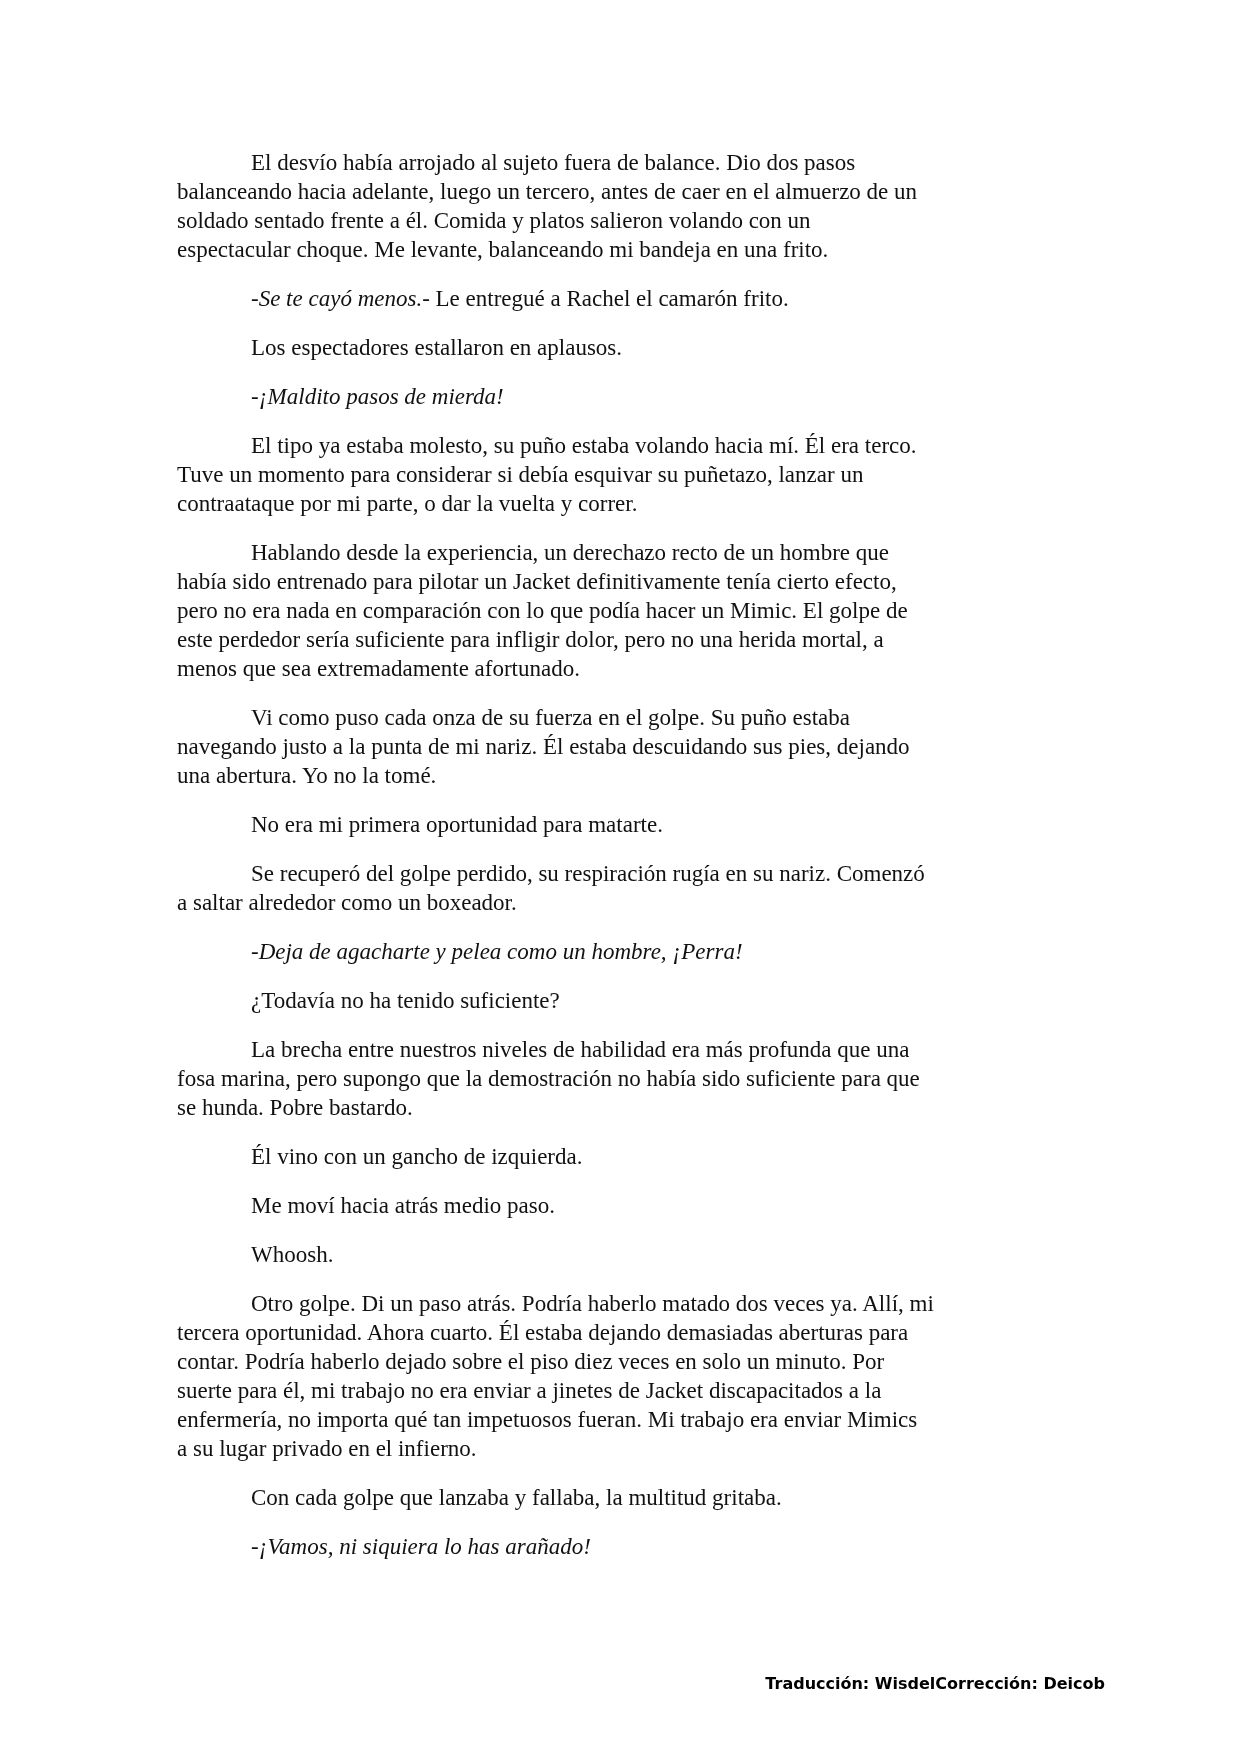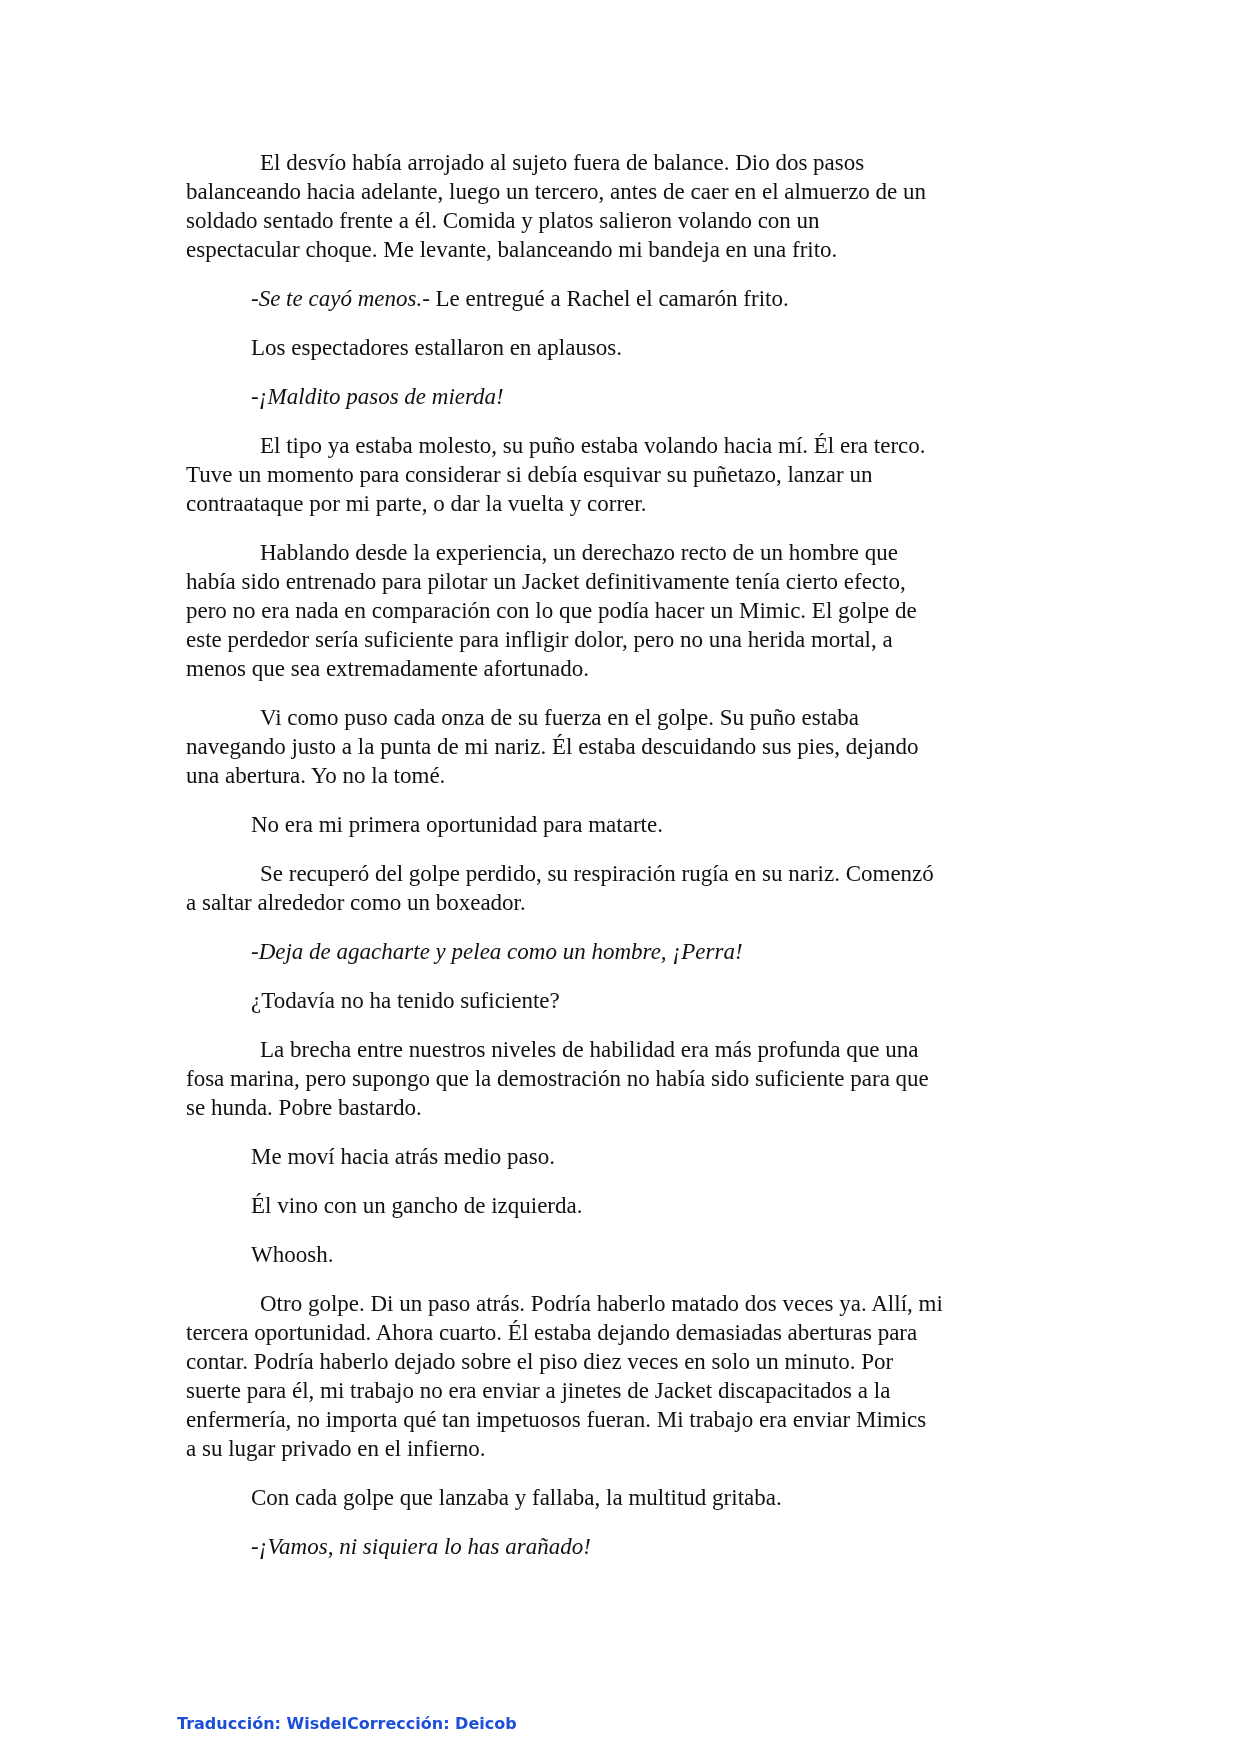--- a/index.html
+++ b/index.html
@@ -22,43 +22,41 @@
       font-family: "Liberation Serif", "DejaVu Serif", serif;
       font-size: 23px;
       line-height: 29px;
     }
     .para {
       margin: 0 0 20px 0;
       white-space: nowrap;
     }
     .para .line {
       display: block;
-      margin-left: 9px;
     }
     .para .line.first {
       text-indent: 74px;
     }
     .para.single {
       padding-left: 74px;
     }
     .para .italic, .italic {
       font-style: italic;
     }
     .footer {
       position: absolute;
       top: 1674px;
       left: 177px;
       width: 928px;
       font-family: "DejaVu Sans", "Liberation Sans", sans-serif;
       font-weight: bold;
       font-size: 16px;
-      color: #1d4ed8;
+      color: #000000;
       display: flex;
-      justify-content: flex-start;
-      margin-top: 40px;
+      justify-content: flex-end;
     }
   </style>
 </head>
 <body>
 
 <div class="page-body">
 
   <p class="para">
     <span class="line first">El desvío había arrojado al sujeto fuera de balance. Dio dos pasos</span>
     <span class="line">balanceando hacia adelante, luego un tercero, antes de caer en el almuerzo de un</span>
@@ -102,23 +100,23 @@
   <p class="para single"><span class="italic">-Deja de agacharte y pelea como un hombre, ¡Perra!</span></p>
 
   <p class="para single">¿Todavía no ha tenido suficiente?</p>
 
   <p class="para">
     <span class="line first">La brecha entre nuestros niveles de habilidad era más profunda que una</span>
     <span class="line">fosa marina, pero supongo que la demostración no había sido suficiente para que</span>
     <span class="line">se hunda. Pobre bastardo.</span>
   </p>
 
+  <p class="para single">Él vino con un gancho de izquierda.</p>
+
   <p class="para single">Me moví hacia atrás medio paso.</p>
-
-  <p class="para single">Él vino con un gancho de izquierda.</p>
 
   <p class="para single">Whoosh.</p>
 
   <p class="para">
     <span class="line first">Otro golpe. Di un paso atrás. Podría haberlo matado dos veces ya. Allí, mi</span>
     <span class="line">tercera oportunidad. Ahora cuarto. Él estaba dejando demasiadas aberturas para</span>
     <span class="line">contar. Podría haberlo dejado sobre el piso diez veces en solo un minuto. Por</span>
     <span class="line">suerte para él, mi trabajo no era enviar a jinetes de Jacket discapacitados a la</span>
     <span class="line">enfermería, no importa qué tan impetuosos fueran. Mi trabajo era enviar Mimics</span>
     <span class="line">a su lugar privado en el infierno.</span>

